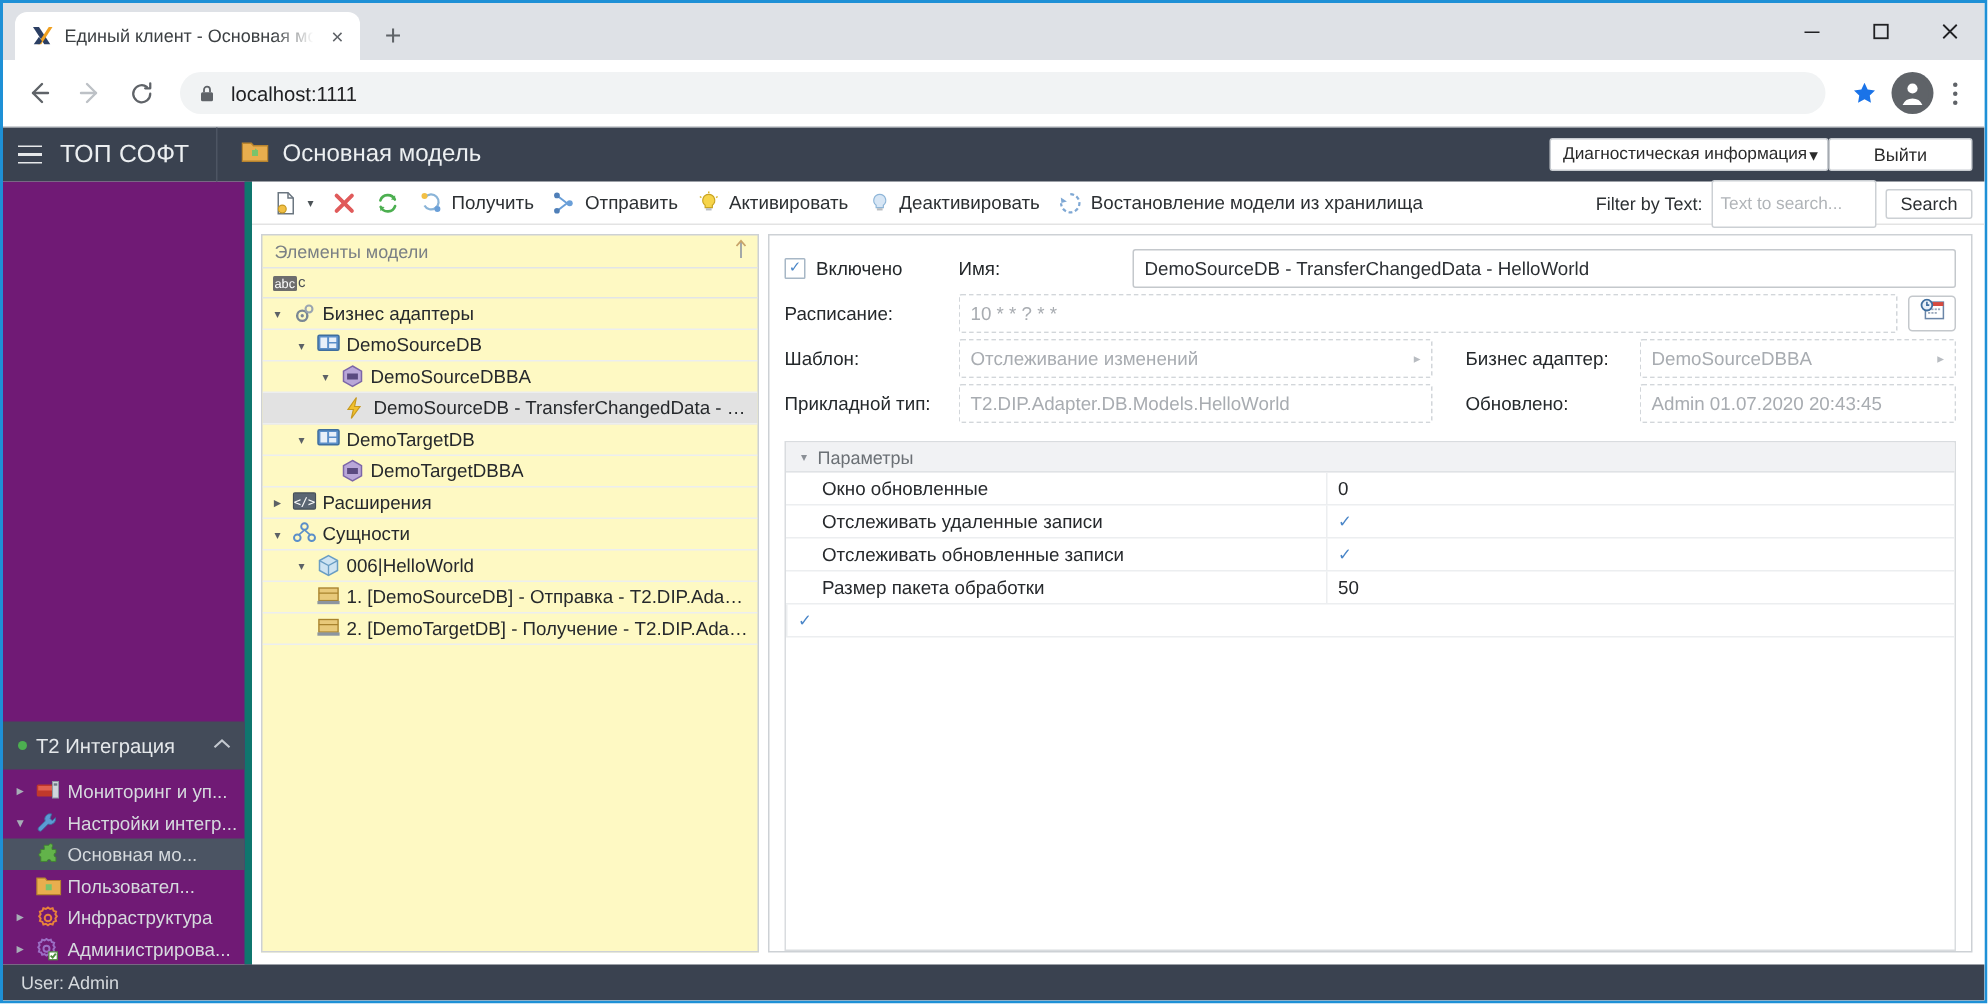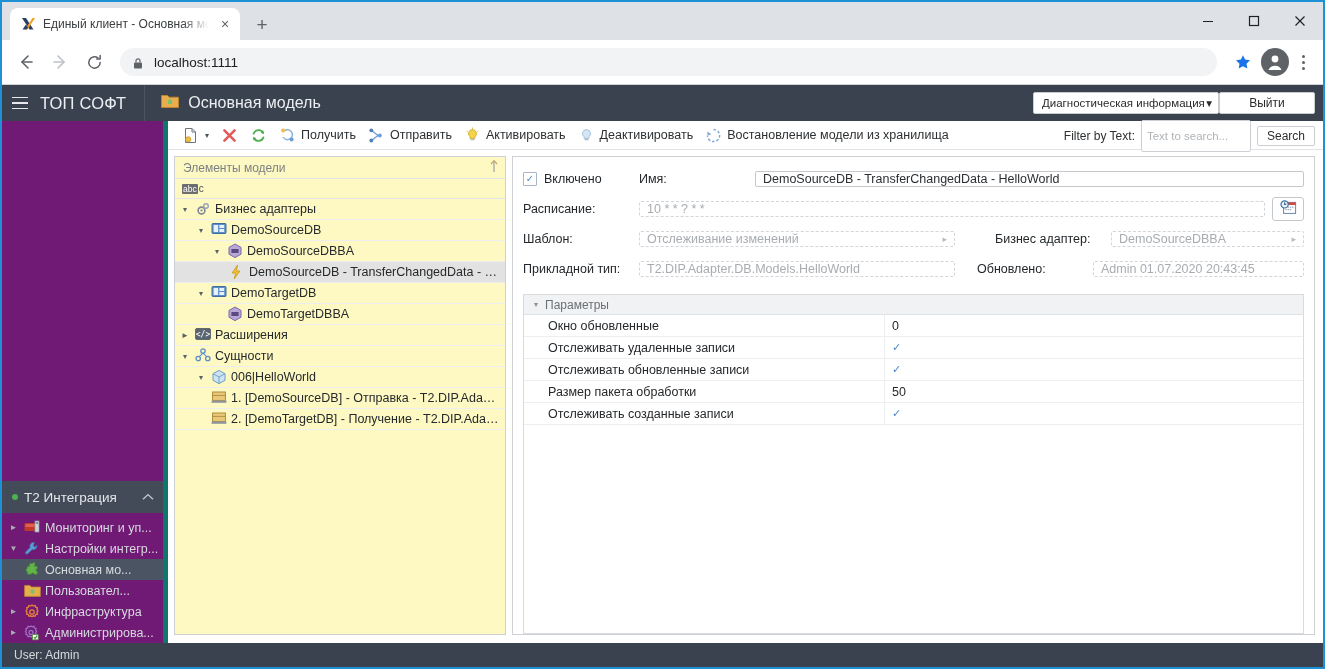--- a/index.html
+++ b/index.html
@@ -266,21 +266,21 @@
   .frow { display: flex; align-items: center; height: 26px; margin-bottom: 4px; }
   .chk-wrap { display: flex; align-items: center; gap: 7px; width: 116px; flex: 0 0 116px; }
   .chkbox {
     width: 14px; height: 14px; border: 1px solid #a7b7c6; background: #fff;
     border-radius: 1px; display: flex; align-items: center; justify-content: center;
     color: #4a86c8; font-size: 10px; line-height: 1;
   }
   .flabel { font-size: 12.5px; color: #24282b; }
   .flabel.w116 { width: 116px; flex: 0 0 116px; }
   .finput {
-    height: 16px; border: 1px solid #c4c8cc; border-radius: 2px;
+    height: 26px; border: 1px solid #c4c8cc; border-radius: 2px;
     background: #fff; display: flex; align-items: center;
     padding: 0 7px; font-size: 12.5px; color: #2b2f33;
     overflow: hidden; white-space: nowrap;
   }
   .finput.ro {
     border: 1px dashed #d2d6da; color: #a8acb1;
   }
   .finput.combo { justify-content: space-between; }
   .combo-caret { color: #b8bcc1; font-size: 9px; }
   .cal-btn {
@@ -797,21 +797,21 @@
                 </span>
               </div>
             </div>
 
             <div class="frow">
               <span class="flabel w116">Шаблон:</span>
               <div class="finput ro combo" style="width:316px;flex:0 0 316px">
                 <span>Отслеживание изменений</span>
                 <span class="combo-caret">▸</span>
               </div>
-              <span class="flabel" style="margin-left:40px;width:116px;flex:0 0 116px">Бизнес адаптер:</span>
+              <span class="flabel" style="margin-left:22px;width:116px;flex:0 0 116px">Бизнес адаптер:</span>
               <div class="finput ro combo" style="flex:1">
                 <span>DemoSourceDBBA</span>
                 <span class="combo-caret">▸</span>
               </div>
             </div>
 
             <div class="frow">
               <span class="flabel w116">Прикладной тип:</span>
               <div class="finput ro" style="width:316px;flex:0 0 316px">T2.DIP.Adapter.DB.Models.HelloWorld</div>
               <span class="flabel" style="margin-left:22px;width:116px;flex:0 0 116px">Обновлено:</span>
@@ -834,21 +834,20 @@
               </div>
               <div class="prow">
                 <span class="pname">Отслеживать обновленные записи</span>
                 <span class="pval pcheck">✓</span>
               </div>
               <div class="prow">
                 <span class="pname">Размер пакета обработки</span>
                 <span class="pval">50</span>
               </div>
               <div class="prow">
-                <span class="pname">Отслеживать созданные записи</span>
                 <span class="pval pcheck">✓</span>
               </div>
 
               <div class="params-fill"></div>
             </div>
 
           </div>
         </div>
       </div>
     </div>

